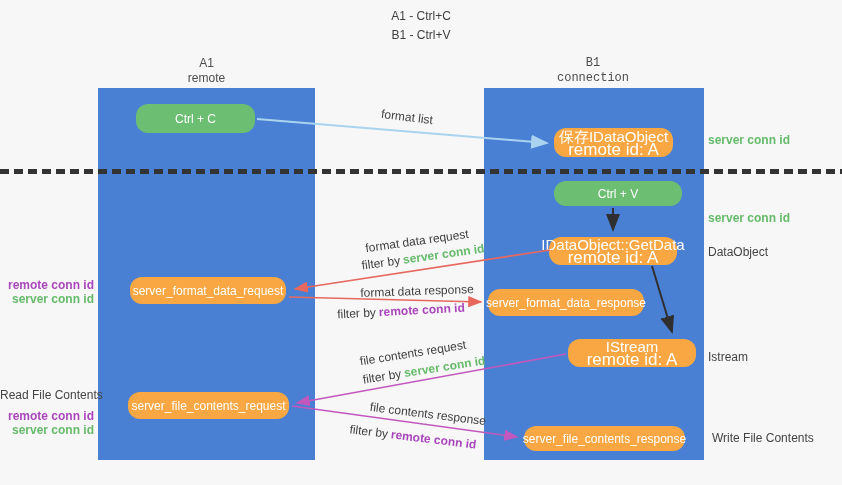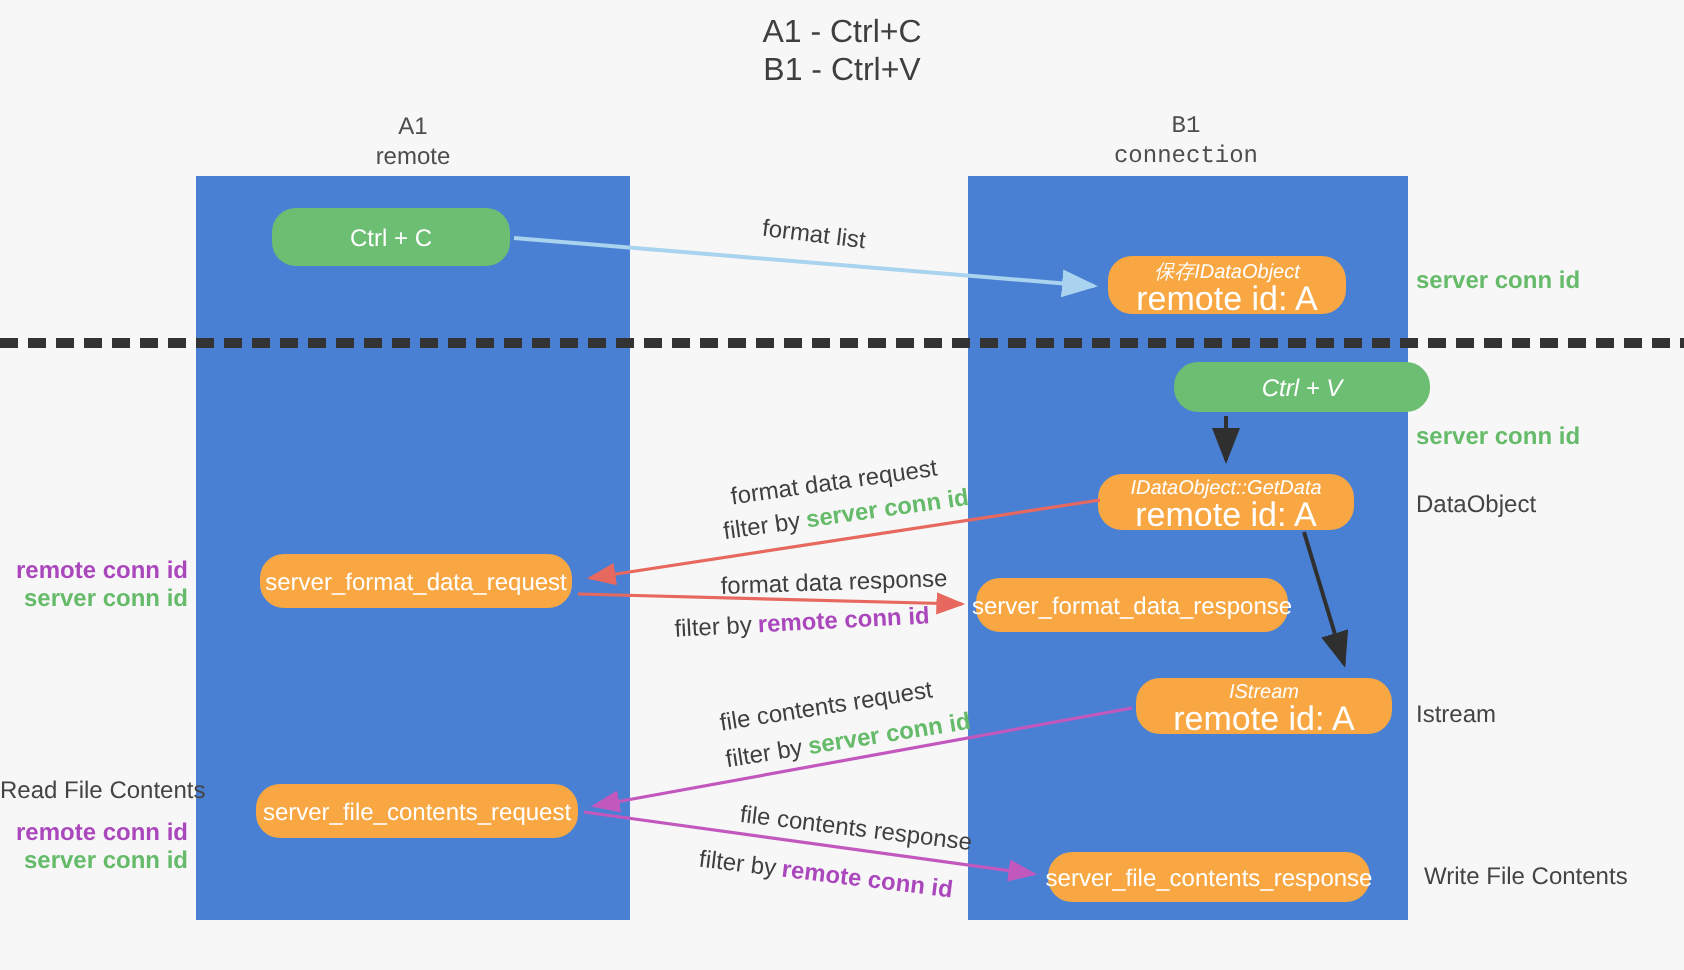--- a/index.html
+++ b/index.html
@@ -1,43 +1,43 @@
 <!DOCTYPE html>
 <html><head>
 <meta charset="utf-8">
 <style>
   html,body{margin:0;padding:0;}
   body{font-family:"Liberation Sans",sans-serif;background:#f7f7f7;}
   .canvas{position:relative;width:842px;height:485px;background:#f7f7f7;overflow:hidden;}
 
   .title{position:absolute;left:0;right:0;top:7px;text-align:center;
-         font-size:16px;line-height:19px;color:#3f3f3f;}
+         font-size:12px;line-height:19px;color:#3f3f3f;}
 
   .lane{position:absolute;top:88px;height:372px;background:#4a80d3;}
   .lane-left{left:98px;width:217px;}
   .lane-right{left:484px;width:220px;}
 
   .lane-header{position:absolute;top:56px;text-align:center;font-size:12px;
                line-height:15px;color:#4d4d4d;}
   .lane-header.hl{left:98px;width:217px;}
   .lane-header.hr{left:483px;width:220px;font-family:Liberation Mono, monospace;}
 
   .dashed{position:absolute;left:0;top:169px;width:842px;height:5px;
           background:repeating-linear-gradient(90deg,#333 0 9px,transparent 9px 14px);}
 
   .node{position:absolute;display:flex;flex-direction:column;align-items:center;
         justify-content:center;color:#fff;text-align:center;font-size:12px;border-radius:12px;}
   .node.green{background:#6cbe72;}
   .node.orange{background:#f8a743;}
   .node .l2{font-size:17px;line-height:13px;}
-  .node .l1{font-size:10px;line-height:13px;font-style:italic;}
+  .node .l1{font-size:15px;line-height:13px;}
 
   .n-ctrl-c{left:136px;top:104px;width:119px;height:29px;}
   .n-save  {left:554px;top:128px;width:119px;height:29px;}
-  .n-ctrl-v{left:587px;top:181px;width:128px;height:25px;font-style:italic;}
+  .n-ctrl-v{left:554px;top:181px;width:128px;height:25px;}
   .n-getdata{left:549px;top:237px;width:128px;height:28px;}
   .n-fmt-req{left:130px;top:277px;width:156px;height:27px;}
   .n-fmt-resp{left:488px;top:289px;width:156px;height:27px;}
   .n-istream{left:568px;top:339px;width:128px;height:28px;}
   .n-file-req{left:128px;top:392px;width:161px;height:27px;}
   .n-file-resp{left:524px;top:426px;width:161px;height:25px;}
 
   svg.arrows{position:absolute;left:0;top:0;width:842px;height:485px;pointer-events:none;}
 
   .flabel{position:absolute;font-size:12px;color:#3f3f3f;white-space:nowrap;

